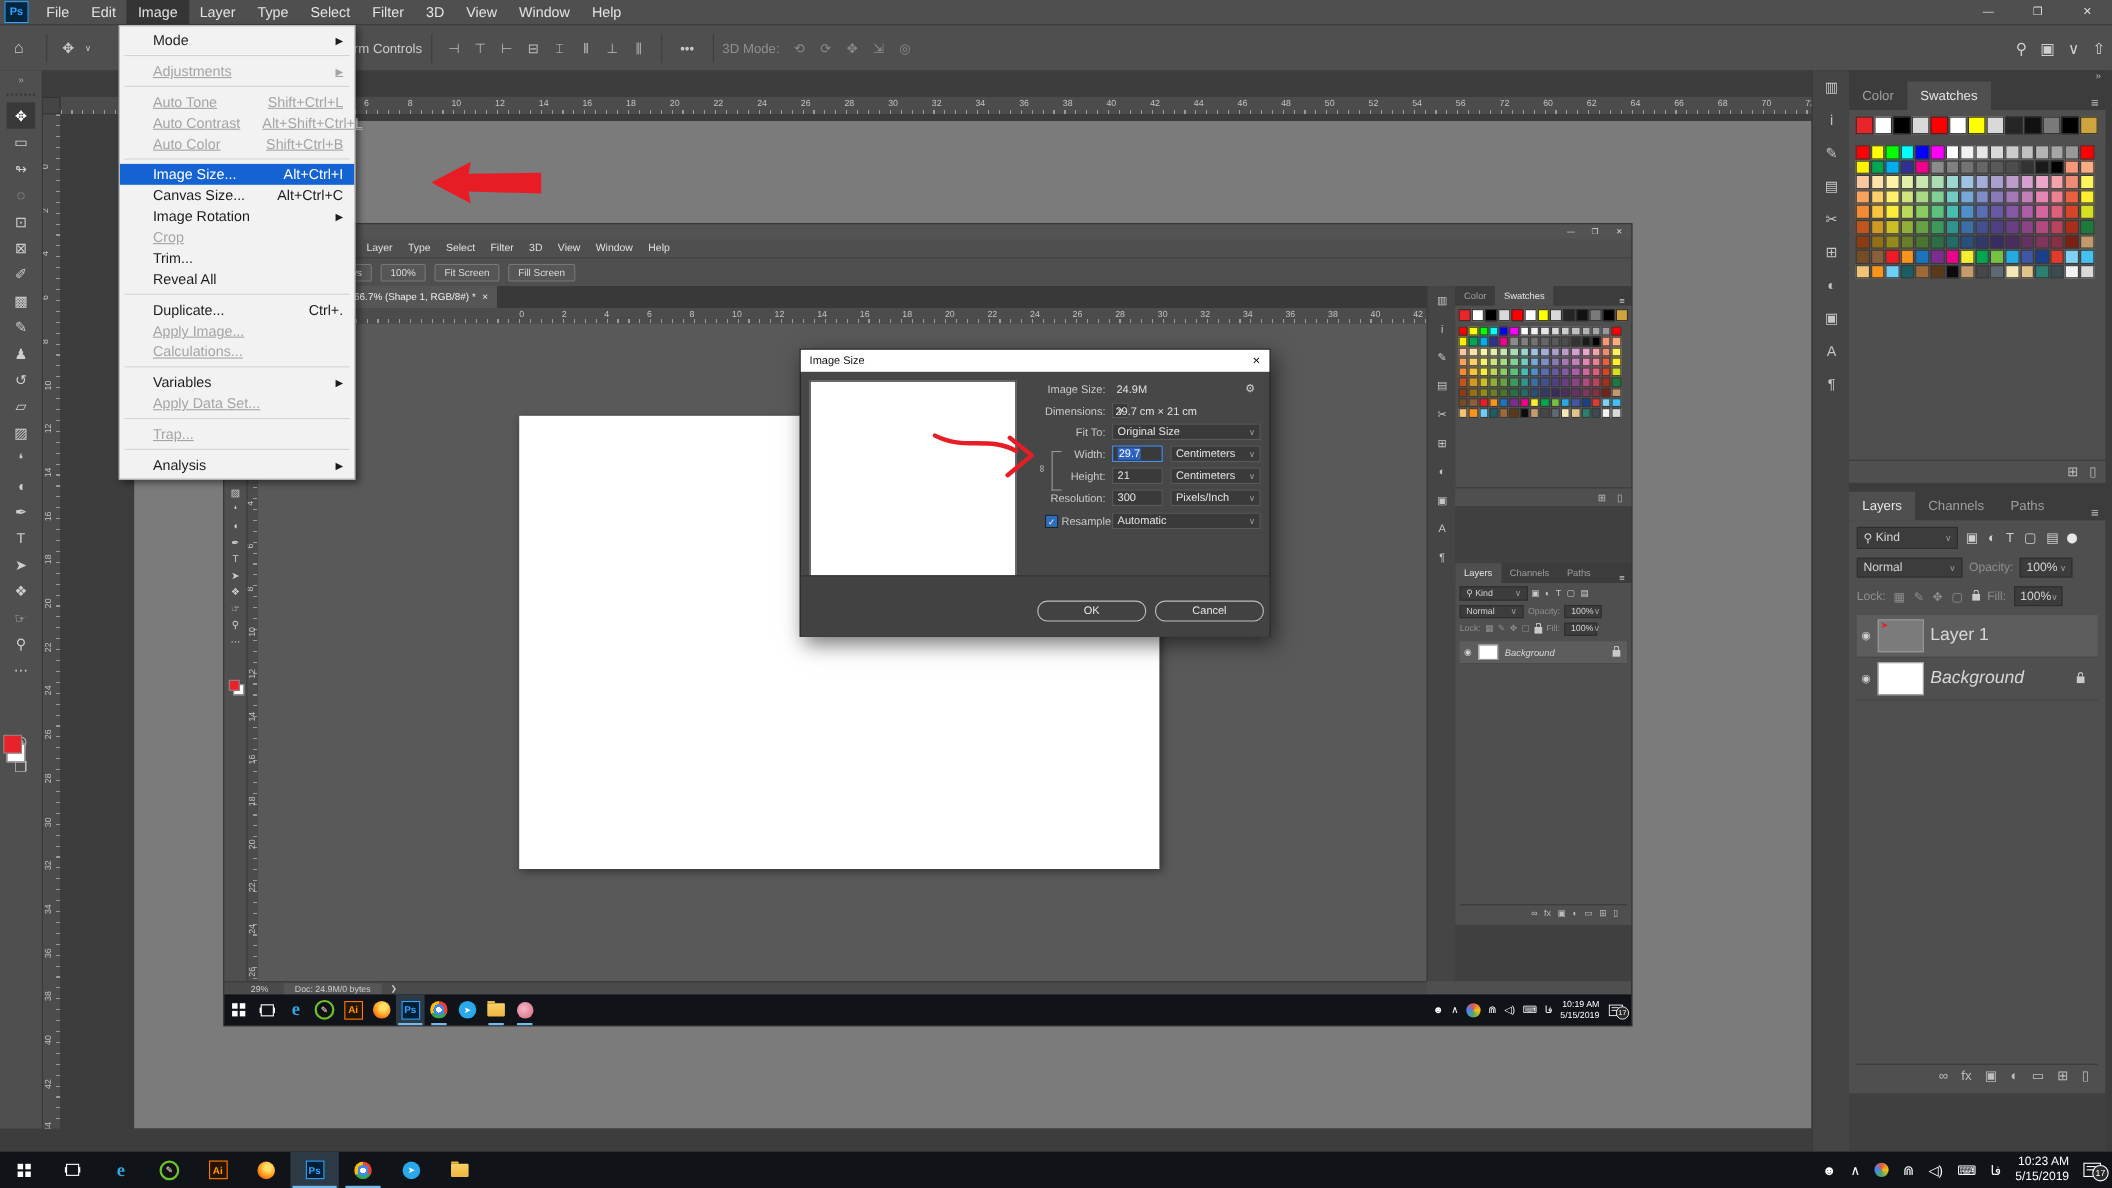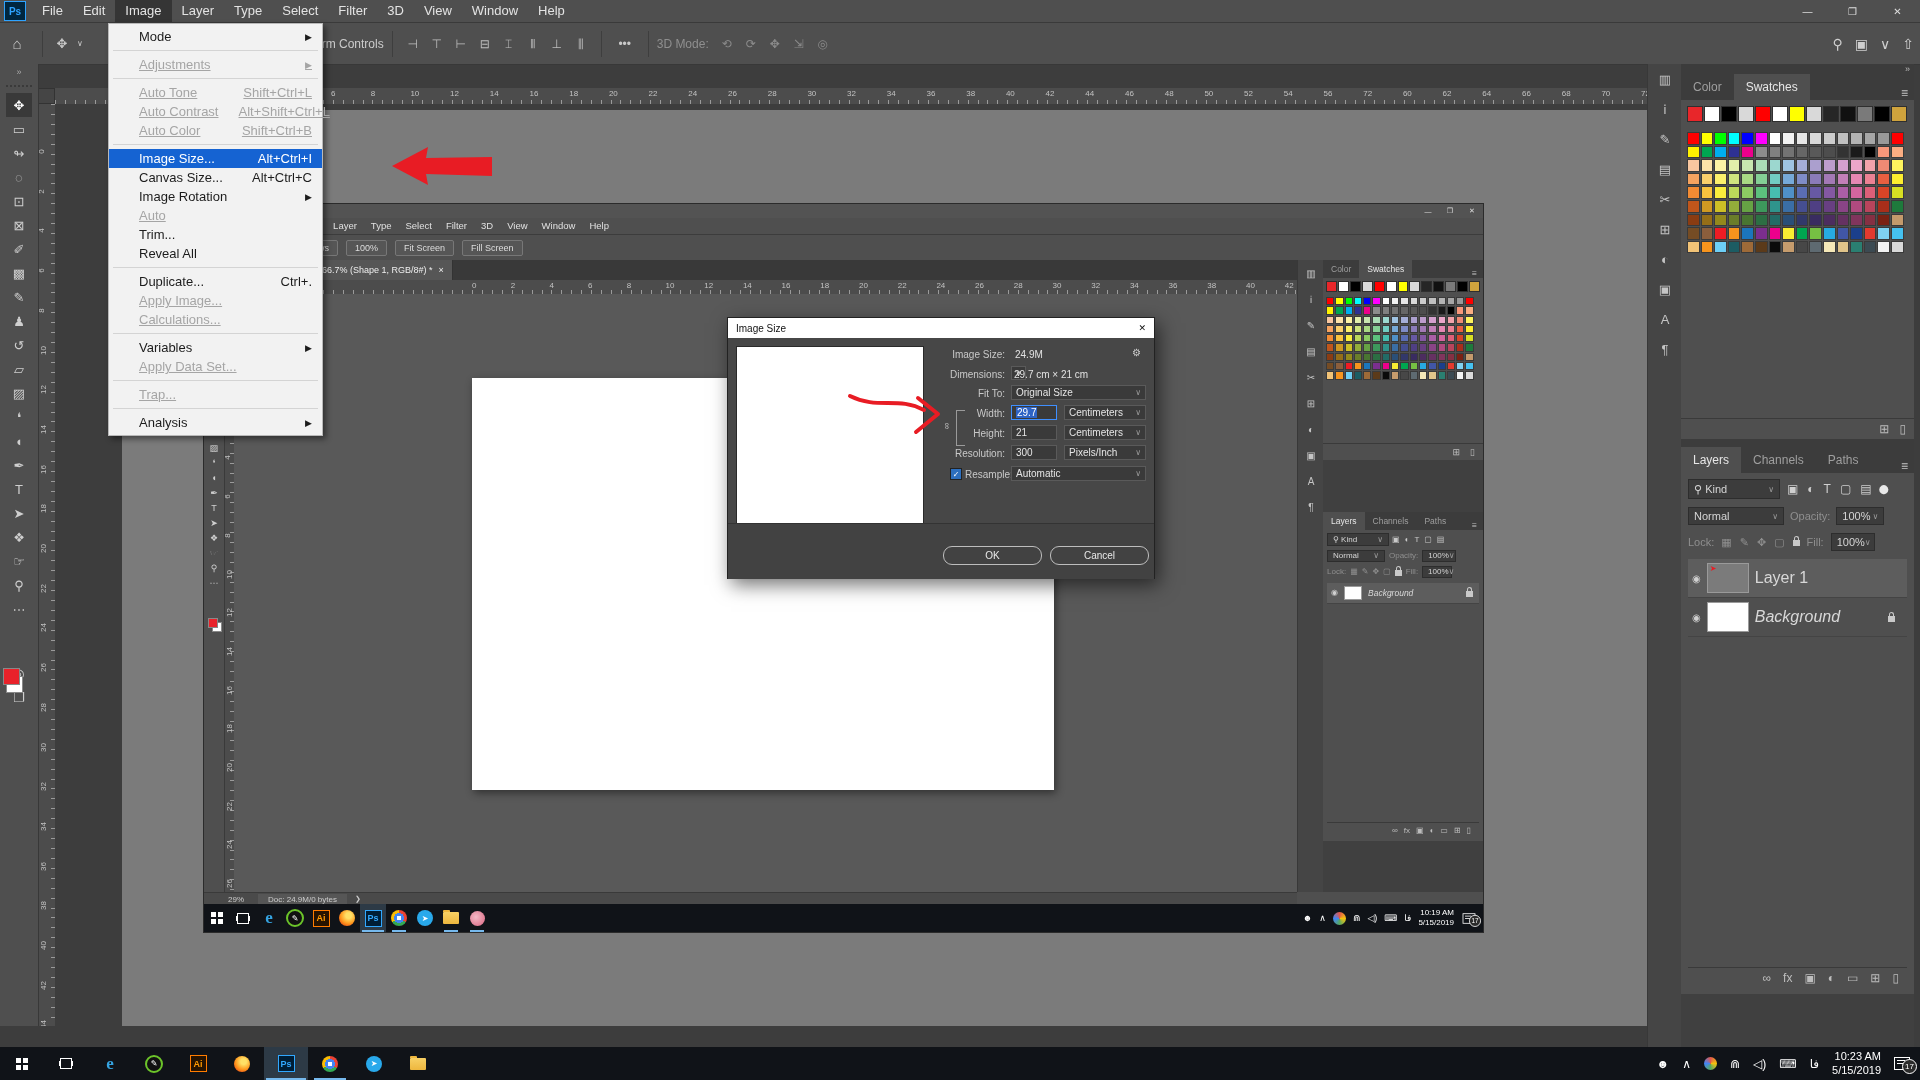--- a/index.html
+++ b/index.html
@@ -1175,21 +1175,21 @@
       </div>
       <div class="mrow">
         <span class="lab">Canvas Size...</span>
         <span class="sc">Alt+Ctrl+C</span>
       </div>
       <div class="mrow">
         <span class="lab">Image Rotation</span>
         <span class="sub">▶</span>
       </div>
       <div class="mrow dis">
-        <span class="lab">Auto</span>
+        <span class="lab">Crop</span>
       </div>
       <div class="mrow">
         <span class="lab">Trim...</span>
       </div>
       <div class="mrow">
         <span class="lab">Reveal All</span>
       </div>
       <div class="msep"></div>
       <div class="mrow">
         <span class="lab">Duplicate...</span>

